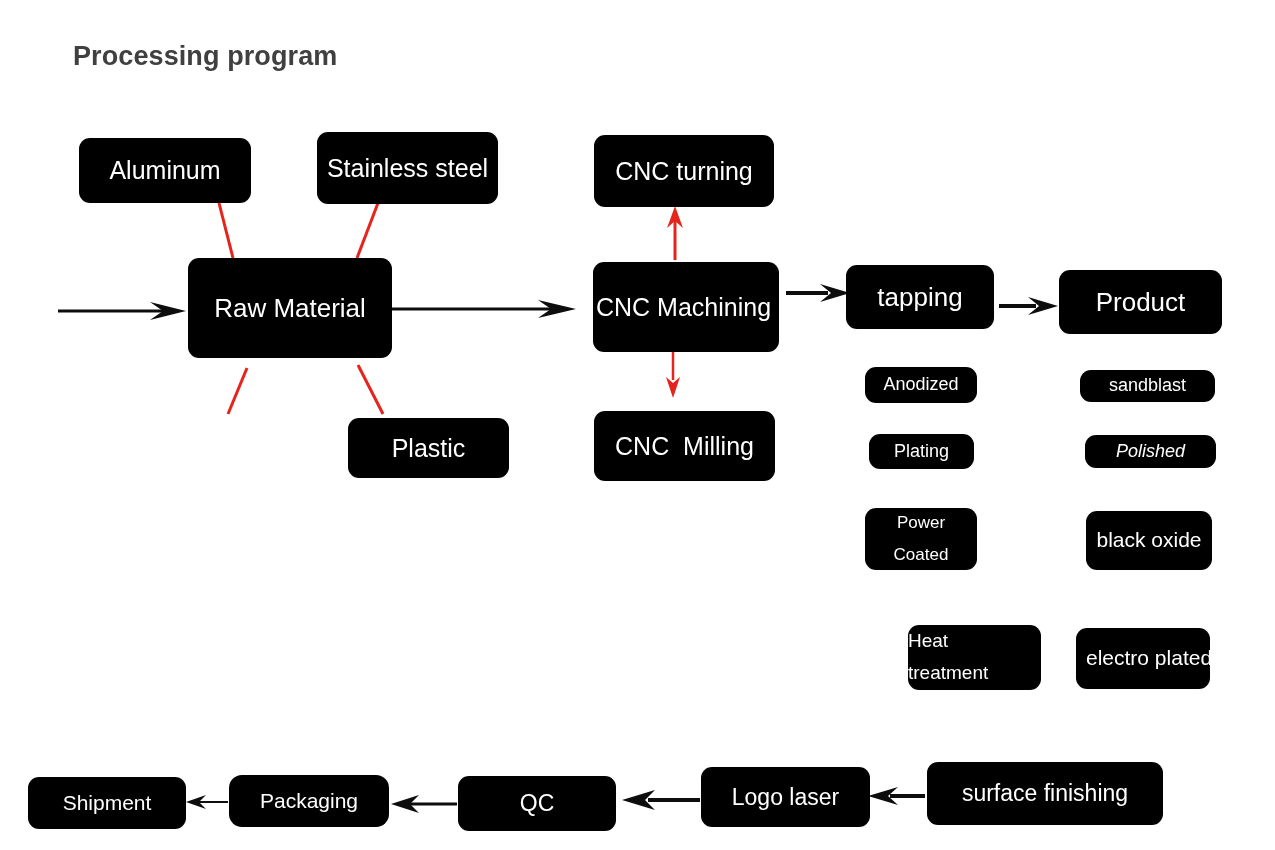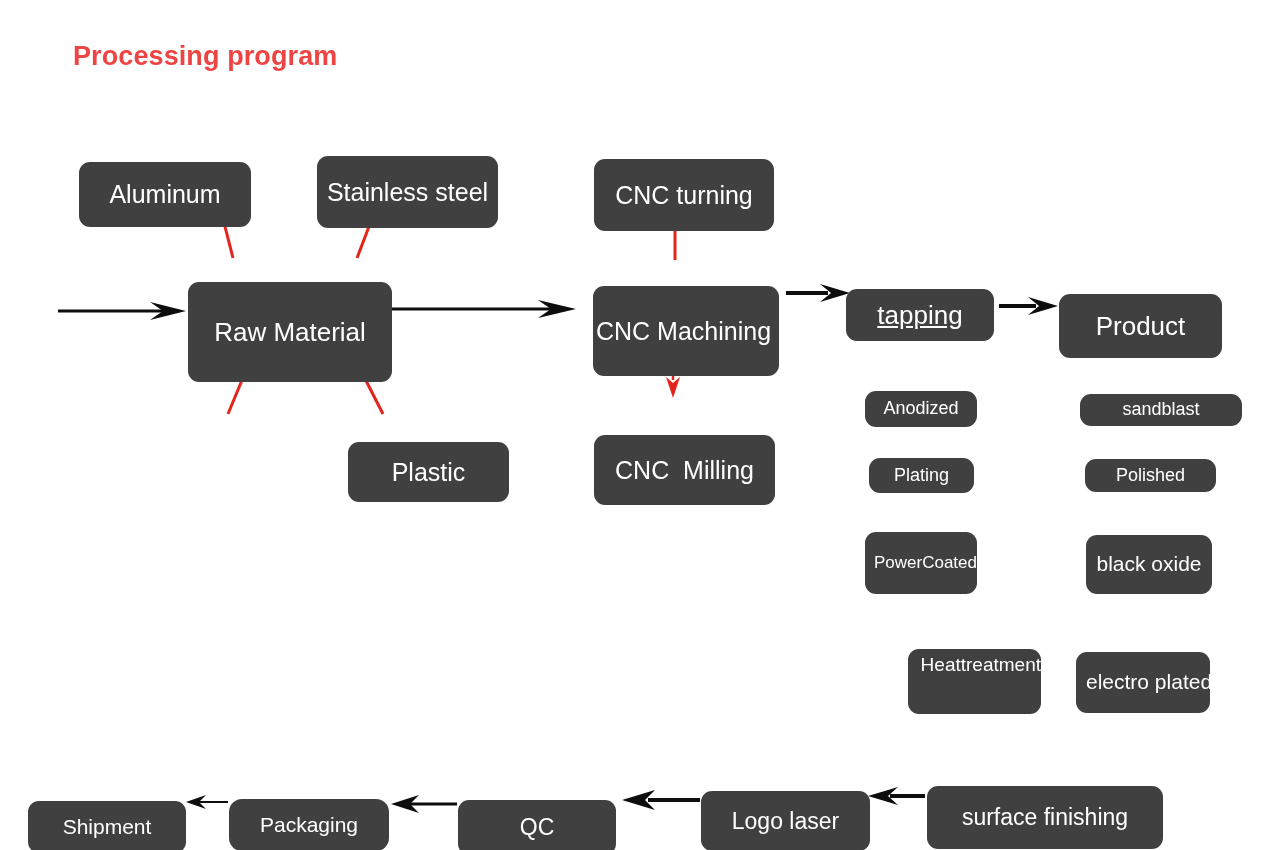--- a/index.html
+++ b/index.html
@@ -17,57 +17,56 @@
     height: 850px;
     background: #ffffff;
     overflow: hidden;
   }
   .title {
     position: absolute;
     left: 73px;
     top: 41px;
     font-size: 27px;
     font-weight: bold;
-    color: #ef4444;
+    color: #404040;
     letter-spacing: 0.1px;
     white-space: nowrap;
   }
   
   .node {
     position: absolute;
-    background: #404040;
+    background: #000000;
     border-radius: 11px;
     color: #ffffff;
     display: flex;
     align-items: center;
     justify-content: center;
     text-align: center;
     line-height: 1.08;
     box-sizing: border-box;
     white-space: nowrap;
     overflow: visible;
-    margin-top: 24px;
   }
   .node .lbl {
     display: block;
     white-space: pre;
   }
   
   .node.overflow-r {
     justify-content: flex-start;
     padding-left: 3px;
   }
   .node.clip {
     overflow: hidden;
     justify-content: flex-start;
     padding-left: 10px;
   }
   .node.twoline {
-    flex-direction: row;
-    justify-content: flex-end;
+    flex-direction: column;
+    justify-content: space-between;
     padding: 6px 0;
   }
 
   
   .conn { position: absolute; }
   svg.conn { overflow: visible; }
   .blk-line { stroke: #0d0d0d; fill: none; }
   .blk-head { fill: #0d0d0d; }
   .red-line { stroke: #e5241c; fill: none; stroke-linecap: butt; }
   .red-head { fill: #e5241c; }
@@ -164,21 +163,21 @@
   </div>
 
   <div class="node overflow-r" style="left:593px;top:262px;width:186px;height:90px;font-size:25px;">
     <span class="lbl">CNC Machining</span>
   </div>
 
   <div class="node" style="left:594px;top:411px;width:181px;height:70px;font-size:25px;">
     <span class="lbl">CNC  Milling</span>
   </div>
 
-  <div class="node" style="left:846px;top:265px;width:148px;height:52px;font-size:26px;text-decoration:underline;">
+  <div class="node" style="left:846px;top:265px;width:148px;height:64px;font-size:26px;">
     <span class="lbl">tapping</span>
   </div>
 
   <div class="node" style="left:865px;top:367px;width:112px;height:36px;font-size:18px;">
     <span class="lbl">Anodized</span>
   </div>
 
   <div class="node" style="left:869px;top:434px;width:105px;height:35px;font-size:18px;">
     <span class="lbl">Plating</span>
   </div>
@@ -190,25 +189,25 @@
 
   <div class="node twoline" style="left:908px;top:625px;width:133px;height:65px;font-size:19px;align-items:flex-start;">
     <span class="lbl">Heat</span>
     <span class="lbl">treatment</span>
   </div>
 
   <div class="node" style="left:1059px;top:270px;width:163px;height:64px;font-size:26px;">
     <span class="lbl">Product</span>
   </div>
 
-  <div class="node" style="left:1080px;top:370px;width:162px;height:32px;font-size:18px;">
+  <div class="node" style="left:1080px;top:370px;width:135px;height:32px;font-size:18px;">
     <span class="lbl">sandblast</span>
   </div>
 
-  <div class="node" style="left:1085px;top:435px;width:131px;height:33px;font-size:18px;">
+  <div class="node" style="left:1085px;top:435px;width:131px;height:33px;font-size:18px;font-style:italic;">
     <span class="lbl">Polished</span>
   </div>
 
   <div class="node" style="left:1086px;top:511px;width:126px;height:59px;font-size:21px;">
     <span class="lbl">black oxide</span>
   </div>
 
   <div class="node clip" style="left:1076px;top:628px;width:134px;height:61px;font-size:21px;">
     <span class="lbl">electro plated</span>
   </div>

